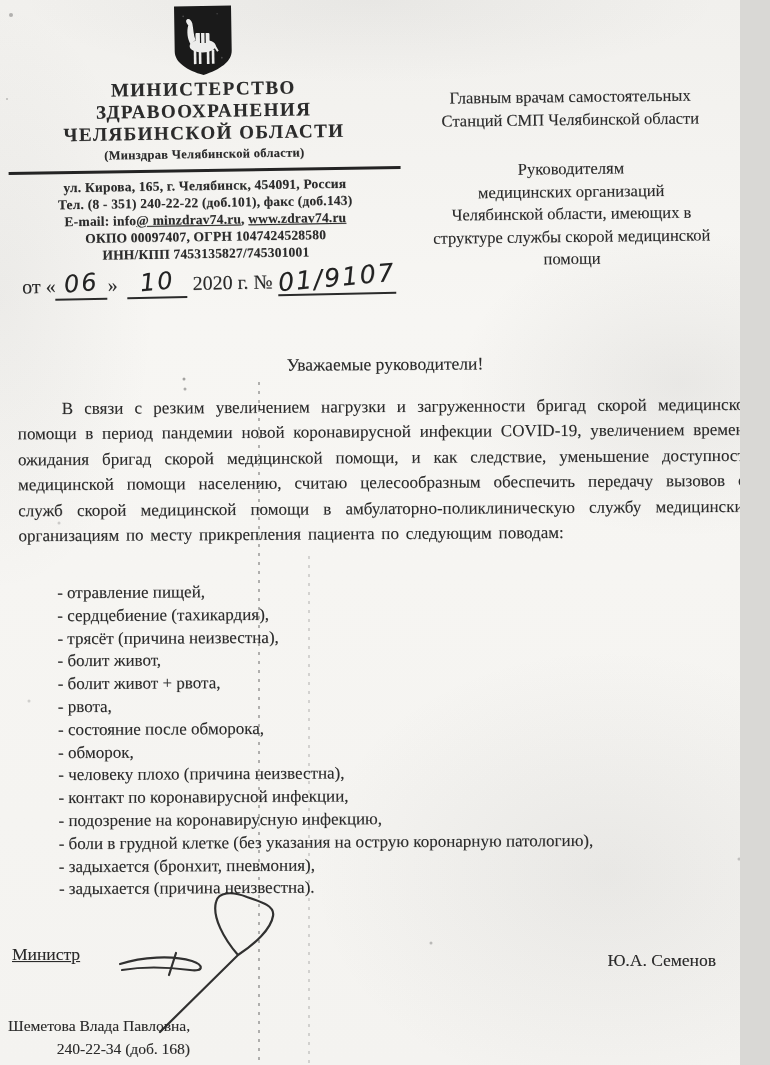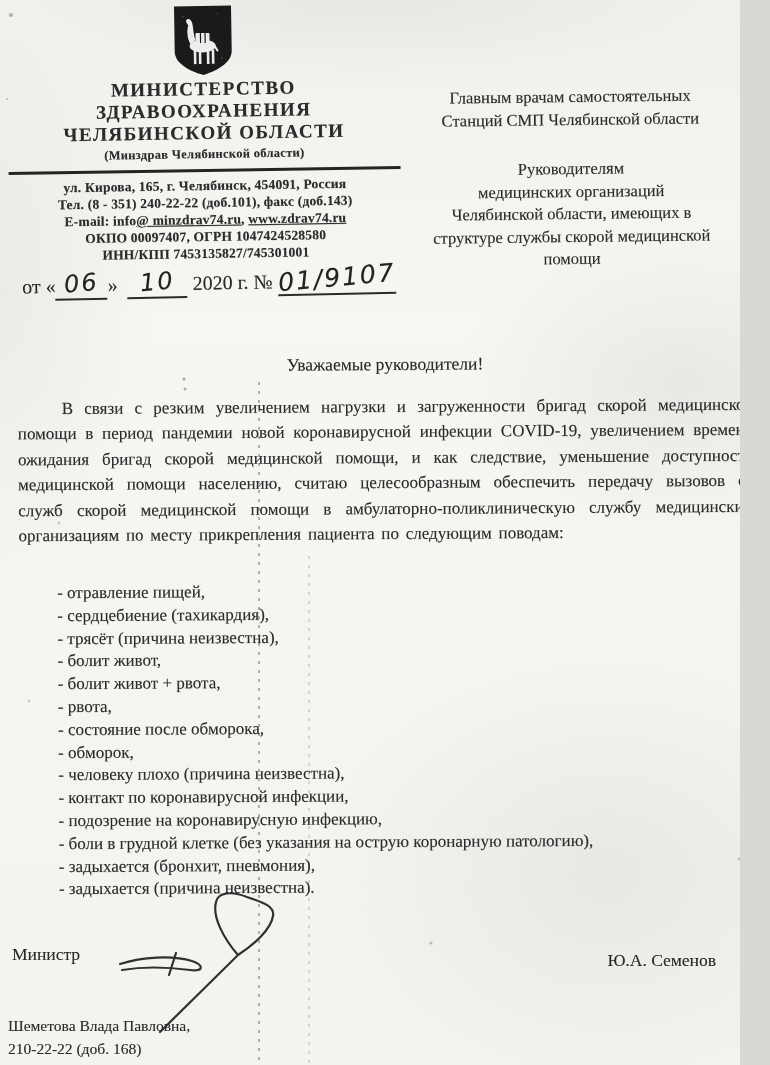--- a/index.html
+++ b/index.html
@@ -41,24 +41,24 @@
   .right-col { left:376px; top:86px; width:390px; text-align:center; font-size:16.5px; line-height:22.5px; transform:rotate(-0.7deg); }
   .addr-block2 { margin-top:27px; }
 
   
   .salutation { left:0; top:354px; width:770px; text-align:center; font-size:17.5px; transform:rotate(-0.4deg); }
   .paragraph { left:18px; top:394px; width:736px; font-size:17px; line-height:25.4px;
                text-align:justify; text-indent:44px; word-spacing:2.5px; transform:rotate(-0.35deg); }
   .reasons { left:58px; top:580px; width:700px; font-size:17px; line-height:22.8px; transform:rotate(-0.35deg); }
 
   
-  .minister { left:12px; top:944px; font-size:17.5px; }
+  .minister { left:12px; top:944px; font-size:17.5px;text-decoration:underline; }
   .signatory { right:24px; top:950px; font-size:17.5px;margin-left:6px; }
   .signature-svg { left:112px; top:889px; }
-  .executor { left:8px; top:1014px; font-size:15.5px; line-height:23px; }
+  .executor { left:8px; top:1014px; font-size:15.5px; line-height:23px;text-align:right; }
 
   
   .fold-line { width:2px; background-image:repeating-linear-gradient(180deg, rgba(70,70,70,0.40) 0 3px, transparent 3px 9px); }
   .fold-1 { left:258px; top:382px; height:683px; }
   .fold-2 { left:308px; top:556px; height:509px; opacity:0.5; }
   .specks { left:0; top:0; width:2px; height:2px; background:transparent; border-radius:50%;
     box-shadow:
       10px 14px 0 1px rgba(60,60,60,0.35),
       6px 98px 0 0 rgba(60,60,60,0.3),
       183px 378px 0 0.5px rgba(60,60,60,0.45),
@@ -158,16 +158,16 @@
       <path d="M 126,66 C 112,50 100,28 104,13 C 106,3 120,2 135,8 C 150,13 163,17 161,27 C 159,40 143,55 126,66 L 48,143"></path>
       <path d="M 8,75 C 30,68 60,66 80,72 C 92,76 92,83 78,81 C 55,78 28,78 10,81"></path>
       <path d="M 64,64 L 57,86"></path>
     </g>
   </svg>
 
   <div class="abs signatory">Ю.А. Семенов</div>
 
   <div class="abs executor">
     <div>Шеметова Влада Павловна,</div>
-    <div>210-22-22 (доб. 168)</div>
+    <div>240-22-34 (доб. 168)</div>
   </div>
 
 </div>
 
 </body></html>

